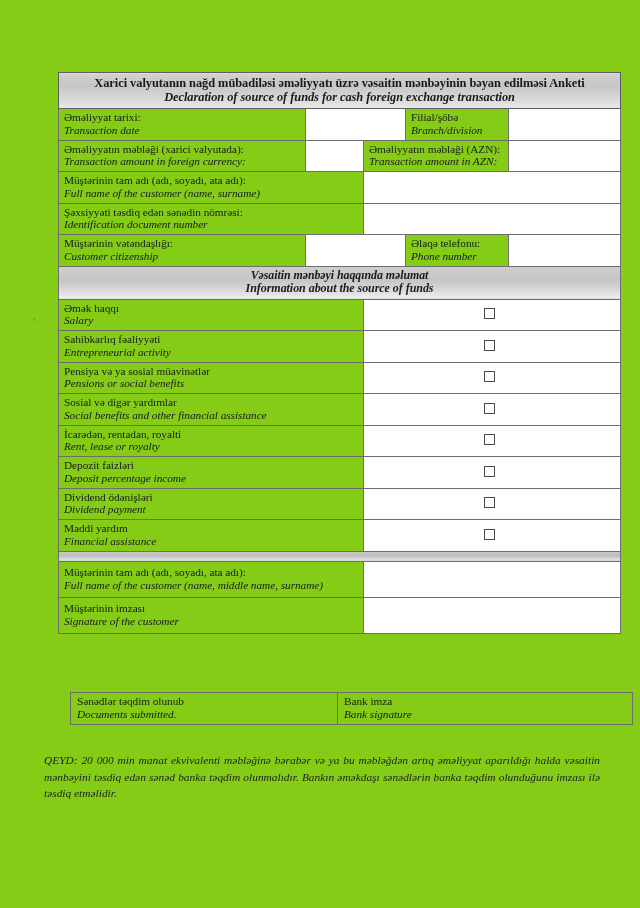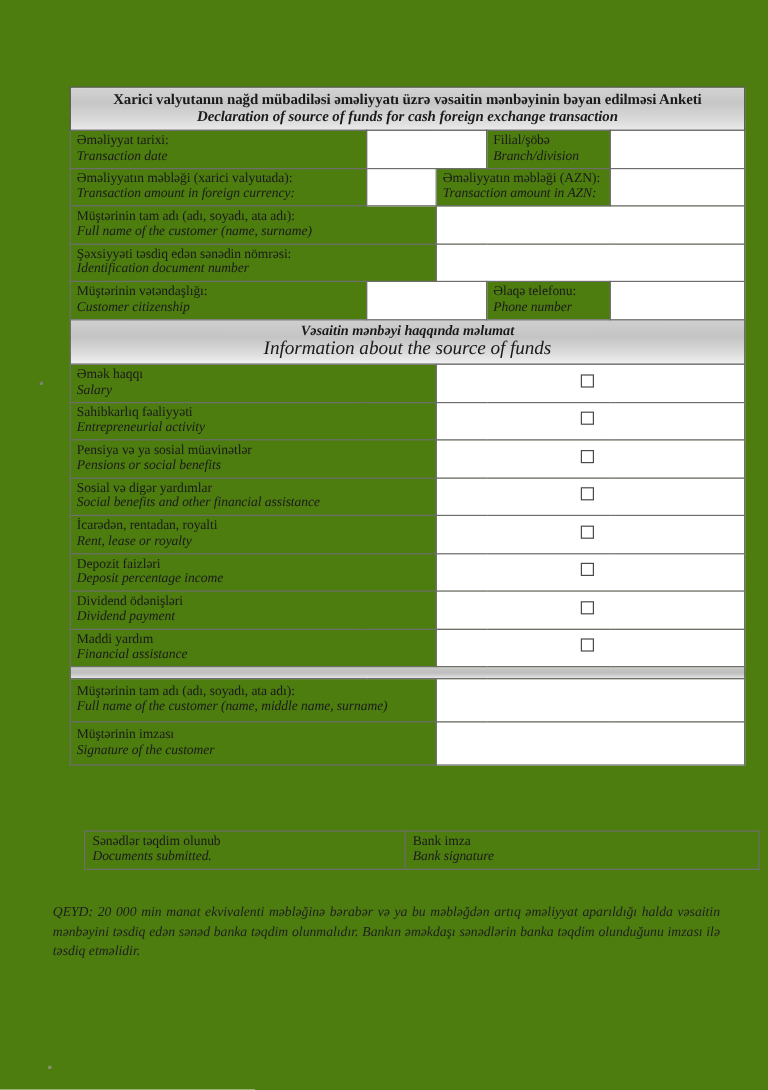--- a/index.html
+++ b/index.html
@@ -12,21 +12,21 @@
     background: #ffffff;
     font-family: "Liberation Serif", "DejaVu Serif", serif;
     color: #1a1a1a;
     position: relative;
     overflow: hidden;
   }
   
   .page {
     position: absolute;
     inset: 0;
-    background: #4d7c0f;
+    background: #84cc16;
   }
   .speck {
     position: absolute;
     left: 33px;
     top: 318px;
     width: 3px;
     height: 3px;
     background: #8a8a8a;
     border-radius: 50%;
     opacity: .75;
@@ -85,21 +85,21 @@
     font-weight: bold;
     font-style: italic;
     font-size: 12.4px;
   }
   .banner-sub td {
     background: linear-gradient(180deg, #cfcfcf 0%, #c4c4c4 40%, #dcdcdc 78%, #efefef 100%);
     text-align: center;
     padding: 2px 4px 3px 4px;
   }
   .banner-sub .az { font-weight: bold; font-size: 11.9px; font-style: italic; }
-  .banner-sub .en { font-weight: normal; font-style: italic; font-size: 16px; }
+  .banner-sub .en { font-weight: bold; font-style: italic; font-size: 12px; }
 
   
   .spacer-band td {
     background: linear-gradient(180deg, #c9c9c9 0%, #bdbdbd 45%, #d6d6d6 80%, #ebebeb 100%);
     height: 9px;
     padding: 0;
     border: 1px solid #6e6e6e;
   }
 
   .fill-cell { background: #ffffff; }

